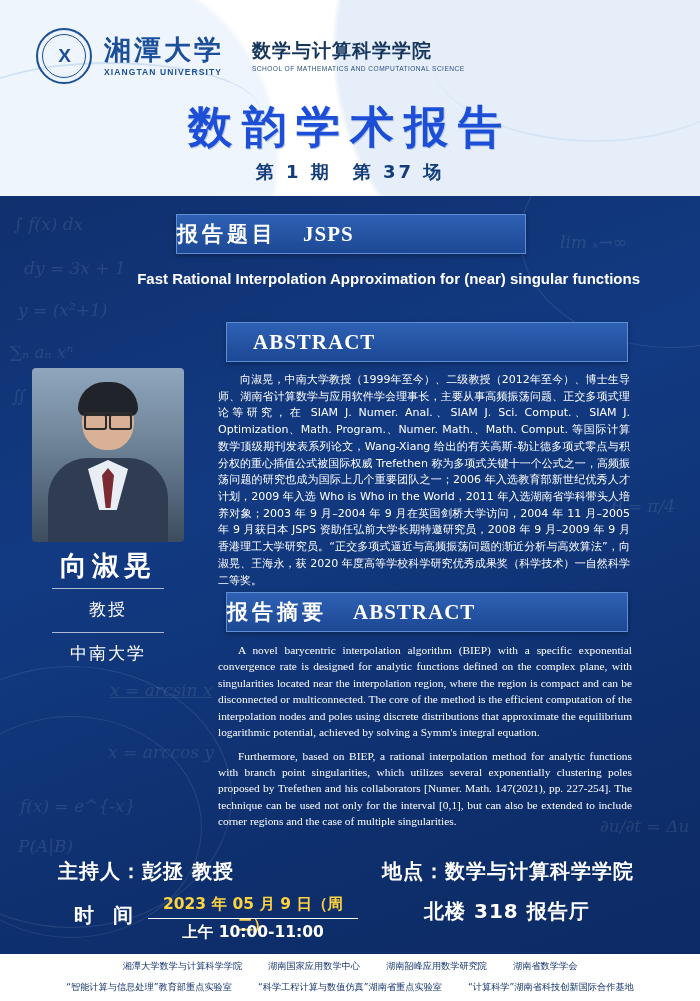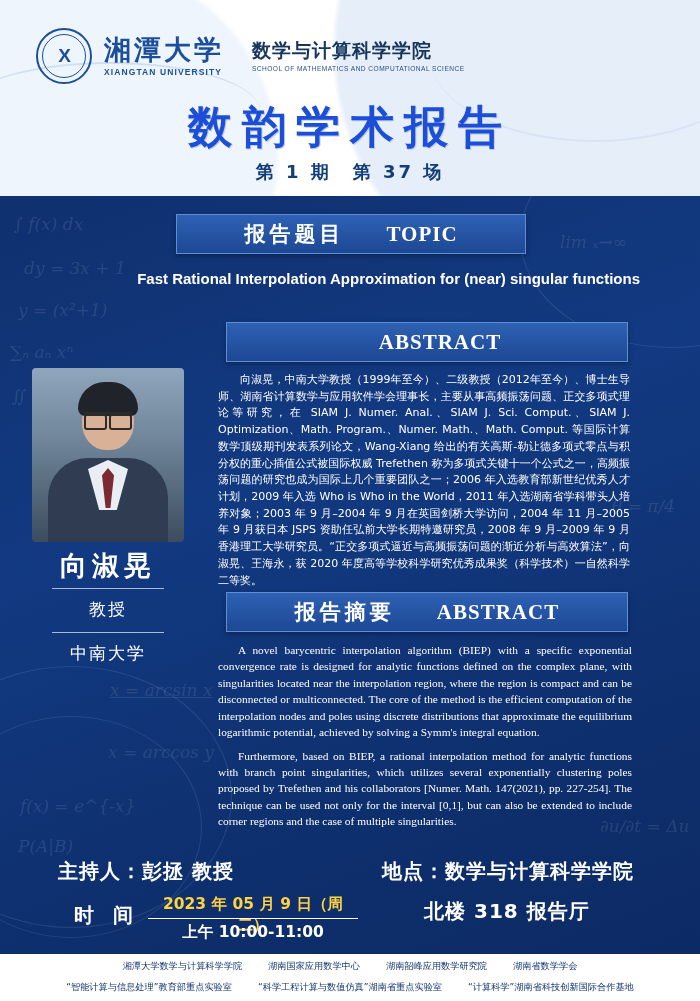--- a/index.html
+++ b/index.html
@@ -96,24 +96,23 @@
   .formulas span{position:absolute;white-space:nowrap;}
   .curveline{
     position:absolute;border:1px solid rgba(255,255,255,.10);
     border-radius:50%;background:transparent;
   }
 
   .section-bar{
     position:absolute;height:38px;
     background:linear-gradient(180deg,#2e61b4 0%,#1d4894 100%);
     border:1px solid #5d8ed6;
-    display:flex;align-items:center;justify-content:center;
+    display:flex;align-items:center;
     color:#ffffff;
     box-shadow:0 2px 5px rgba(0,0,0,.3);
-    gap:16px;
   }
   .section-bar .cn{
     font-family:"DejaVu Sans", sans-serif;
     font-size:21px;font-weight:bold;letter-spacing:4px;
   }
   .section-bar .en{
     font-family:"Liberation Serif", serif;
     font-size:21px;font-weight:bold;letter-spacing:1px;margin-left:26px;
   }
 
@@ -277,21 +276,21 @@
       <span style="left:18px;top:640px;">P(A|B)</span>
       <span style="left:600px;top:620px;">∂u/∂t = Δu</span>
       <span style="left:612px;top:300px;">θ = π/4</span>
       <div class="curveline" style="left:-90px;top:470px;width:320px;height:260px;"></div>
       <div class="curveline" style="left:-60px;top:520px;width:260px;height:220px;"></div>
       <div class="curveline" style="left:520px;top:-70px;width:300px;height:220px;"></div>
     </div>
 
     <div class="section-bar" id="topic-bar">
       <span class="cn">报告题目</span>
-      <span class="en">TOPIC</span>
+      <span class="en">JSPS</span>
     </div>
     <div class="topic-text">Fast Rational Interpolation Approximation for (near) singular functions</div>
 
     <div class="section-bar" id="bio-bar">
       <span class="en">ABSTRACT</span>
     </div>
     <div class="bio-text">向淑晃，中南大学教授（1999年至今）、二级教授（2012年至今）、博士生导师、湖南省计算数学与应用软件学会理事长，主要从事高频振荡问题、正交多项式理论等研究，在 SIAM J. Numer. Anal.、SIAM J. Sci. Comput.、SIAM J. Optimization、Math. Program.、Numer. Math.、Math. Comput. 等国际计算数学顶级期刊发表系列论文，Wang-Xiang 给出的有关高斯-勒让德多项式零点与积分权的重心插值公式被国际权威 Trefethen 称为多项式关键十一个公式之一，高频振荡问题的研究也成为国际上几个重要团队之一；2006 年入选教育部新世纪优秀人才计划，2009 年入选 Who is Who in the World，2011 年入选湖南省学科带头人培养对象；2003 年 9 月–2004 年 9 月在英国剑桥大学访问，2004 年 11 月–2005 年 9 月获日本 JSPS 资助任弘前大学长期特邀研究员，2008 年 9 月–2009 年 9 月香港理工大学研究员。“正交多项式逼近与高频振荡问题的渐近分析与高效算法”，向淑晃、王海永，获 2020 年度高等学校科学研究优秀成果奖（科学技术）一自然科学二等奖。</div>
 
     <div class="photo">
       <div class="ph-body"></div>

